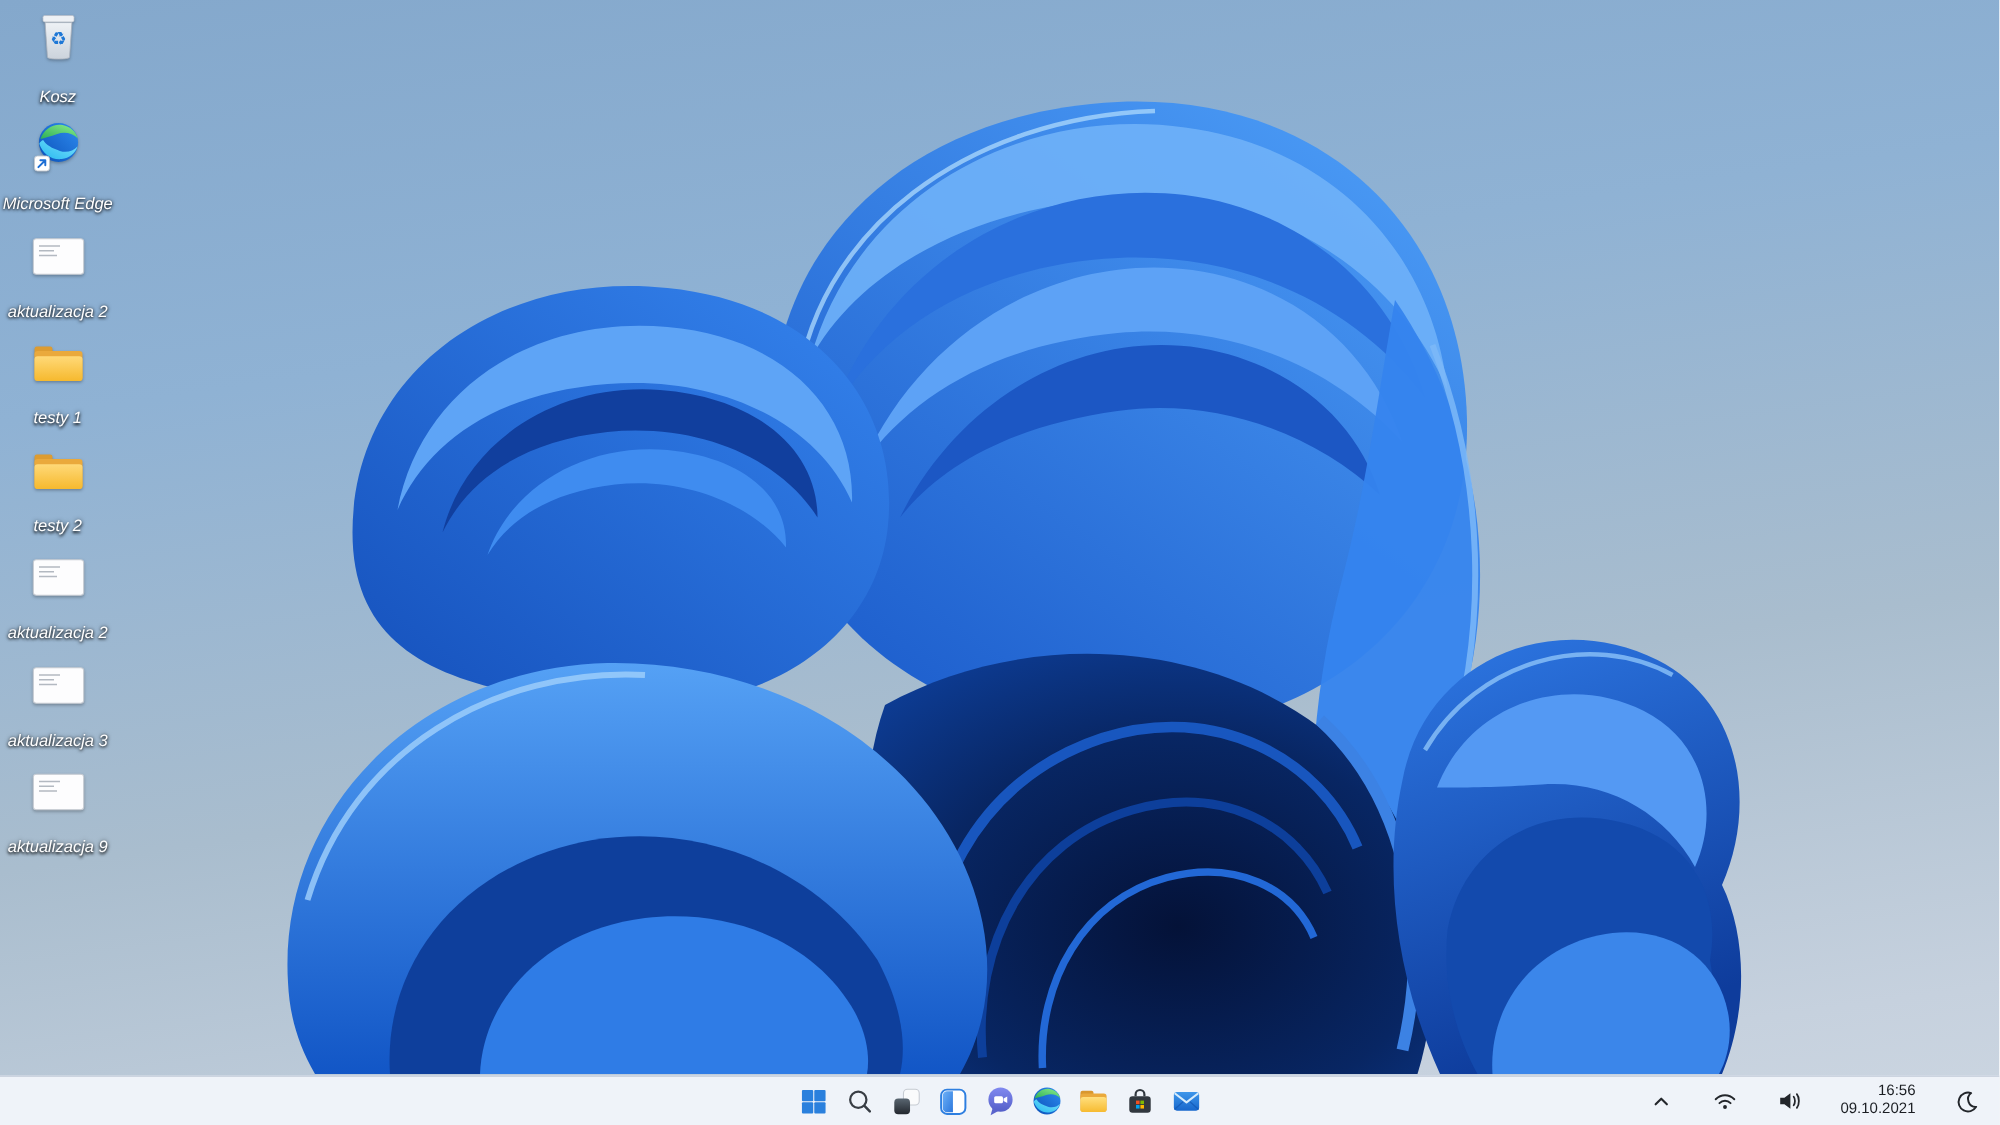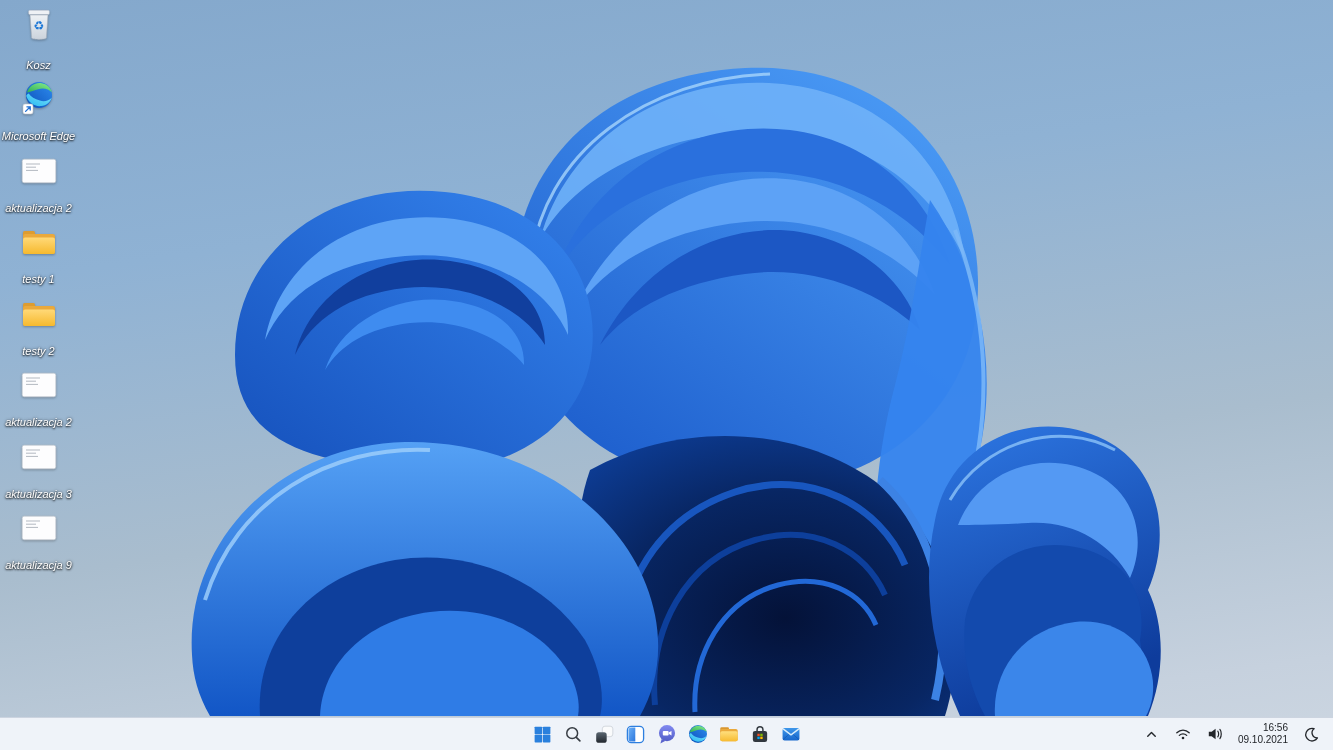--- a/index.html
+++ b/index.html
@@ -15,21 +15,21 @@
   .dlabel { margin-top:15px; font-size:11px; line-height:13px; color:#fff; text-align:right;
             text-shadow:0 1px 2px rgba(0,0,0,.9), 0 0 3px rgba(0,0,0,.55); white-space:nowrap;font-style:italic; }
 
   
   #taskbar { position:absolute; left:0; bottom:0; width:1333px; height:33px;
              background:#eff3f9; border-top:1px solid rgba(185,195,210,.65); }
   .tb-center { position:absolute; left:50%; top:0; height:100%; transform:translateX(-50%);
                display:flex; align-items:center; gap:5px; }
   .tbbtn { width:26px; height:26px; border:none; background:transparent; border-radius:4px;
            display:flex; align-items:center; justify-content:center; padding:0; cursor:pointer; }
-  .tray { position:absolute; right:12px; top:0; height:100%; display:flex; align-items:center; gap:14px; }
+  .tray { position:absolute; right:12px; top:0; height:100%; display:flex; align-items:center; gap:25px; }
   .trbtn { display:flex; align-items:center; justify-content:center; background:transparent; border:none; padding:1px; cursor:pointer; }
   .clock { font-size:10px; line-height:12px; color:#1b1e23; text-align:right; cursor:pointer; }
 </style>
 </head>
 <body>
 
 <div id="screen">
 
   <svg id="wallpaper" viewBox="0 0 1333 750" width="1333" height="750">
     <defs>

